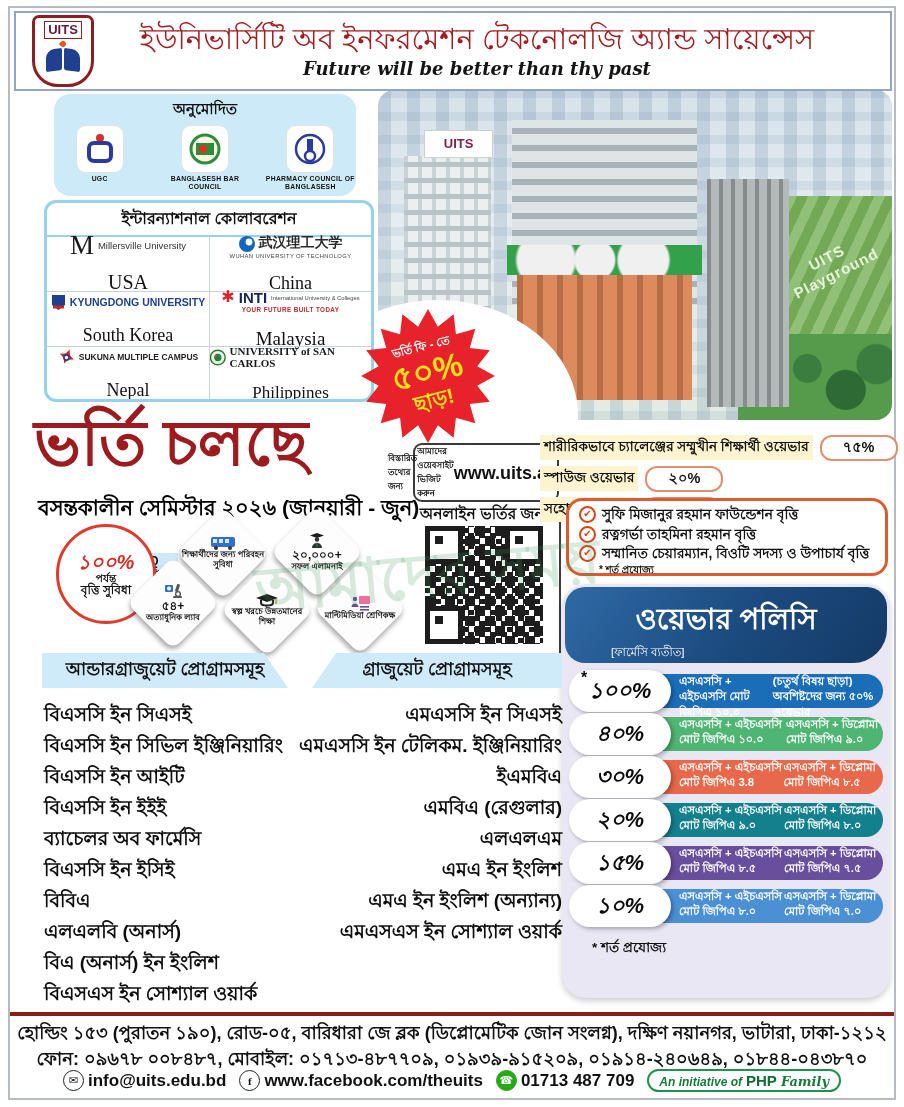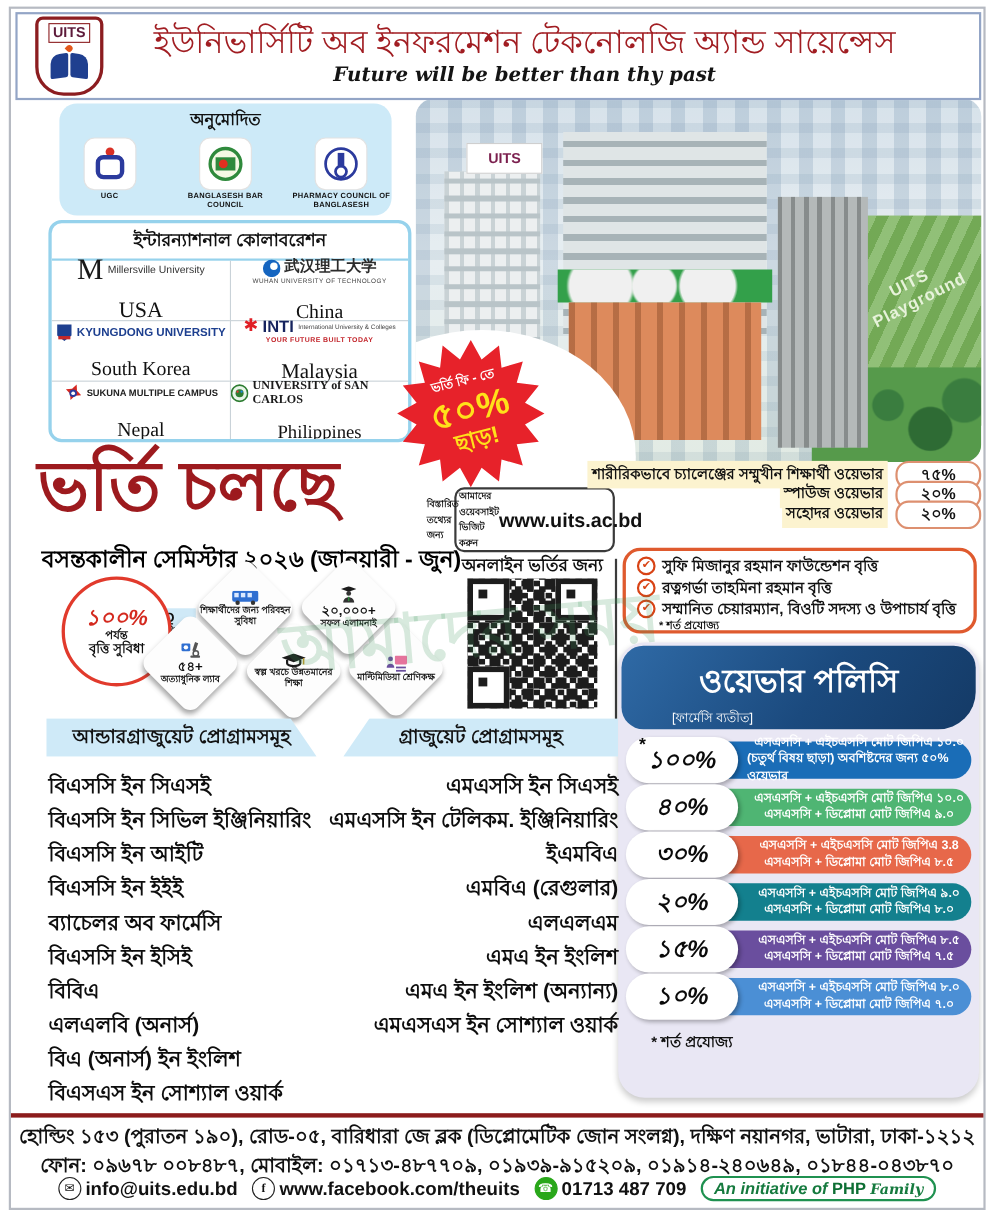--- a/index.html
+++ b/index.html
@@ -110,21 +110,21 @@
           repeating-conic-gradient(#1d1d1d 0 25%,transparent 0 50%) 0 0/20px 20px,
           repeating-conic-gradient(#1d1d1d 0 25%,#fff 0 50%) 5px 7px/11px 11px;}
   .qr-f{position:absolute;width:28px;height:28px;border:5px solid #1d1d1d;background:#fff;}
   .qr-f::after{content:"";position:absolute;left:5px;top:5px;width:8px;height:8px;background:#1d1d1d;}
   .qr-f.tl{left:4px;top:4px;} .qr-f.tr{right:4px;top:4px;} .qr-f.bl{left:4px;bottom:4px;}
   .scan{position:absolute;left:405px;top:652px;width:158px;text-align:center;font-size:20px;font-weight:bold;z-index:2;}
   .vline{position:absolute;left:559px;top:508px;width:2px;height:146px;background:#3c3c3c;z-index:2;}
 
   
   .wpills{position:absolute;left:540px;top:424px;width:352px;z-index:2;}
-  .wp-row{display:flex;justify-content:flex-end;align-items:center;gap:7px;margin-bottom:3px;height:15px;}
+  .wp-row{display:flex;align-items:center;gap:7px;margin-bottom:3px;height:15px;margin-top:16px;}
   .wp-label{background:#fcf3cf;font-size:13.5px;font-weight:bold;padding:1px 4px;white-space:nowrap;}
   .wp-pill{width:74px;height:22px;border:2px solid #dd9070;border-radius:12px;background:#fff;flex-shrink:0;
            display:flex;align-items:center;justify-content:center;font-size:14.5px;font-weight:bold;}
 
   
   .sch{position:absolute;left:566px;top:498px;width:322px;height:78px;border:3px solid #df5a2e;border-radius:16px;
        background:#fff;padding:4px 8px 0 10px;box-sizing:border-box;z-index:2;}
   .sch-item{display:flex;align-items:center;gap:6px;font-size:13.8px;font-weight:bold;line-height:1.42;}
   .chk{width:13px;height:13px;border:2px solid #d84315;border-radius:50%;color:#d84315;font-size:10px;line-height:12px;
        text-align:center;flex-shrink:0;font-weight:bold;}
@@ -147,22 +147,22 @@
 
   
   .policy{position:absolute;left:562px;top:584px;width:328px;height:414px;background:#e9e7f4;border-radius:24px;
           box-shadow:0 3px 6px rgba(0,0,0,.2);z-index:2;}
   .pol-head{position:absolute;left:3px;top:3px;width:322px;height:76px;border-radius:20px 20px 34px 20px;
             background:linear-gradient(125deg,#2f6aa6 0%,#1b4a7e 55%,#143a66 100%);color:#fff;}
   .pol-title{text-align:center;font-size:29px;font-weight:bold;margin-top:9px;}
   .pol-sub{margin-left:46px;font-size:11.5px;margin-top:-1px;}
   .pol-rows{position:absolute;left:7px;right:7px;top:88px;}
   .wrow{position:relative;height:38px;margin-bottom:5px;}
-  .wbar{position:absolute;left:44px;right:0;top:2px;bottom:2px;border-radius:18px;display:flex;flex-direction:column;
-        justify-content:center;padding-left:66px;color:#fff;font-size:11.3px;font-weight:bold;line-height:1.35;align-items:center;}
+  .wbar{position:absolute;left:44px;right:0;top:2px;bottom:2px;border-radius:18px;display:flex;
+        justify-content:center;padding-left:66px;color:#fff;font-size:11.3px;font-weight:bold;line-height:1.35;}
   .wpl{position:absolute;left:0;top:-2px;width:102px;height:42px;background:#fff;border-radius:22px;
        box-shadow:2px 2px 4px rgba(0,0,0,.3);display:flex;align-items:center;justify-content:center;
        font-size:22px;font-weight:bold;font-style:italic;color:#0a0a0a;}
   .wstar{position:absolute;left:12px;top:-1px;font-size:16px;font-weight:bold;font-style:normal;}
   .pol-note{position:absolute;left:30px;bottom:38px;font-size:13.5px;font-weight:bold;}
 
   
   .ph-left{position:absolute;left:42px;top:653px;width:246px;height:35px;background:#cfeaf8;z-index:2;
            clip-path:polygon(0 0,calc(100% - 24px) 0,100% 100%,0 100%);
            display:flex;align-items:center;justify-content:center;font-size:17.5px;font-weight:bold;}
@@ -181,21 +181,21 @@
   .redline{position:absolute;left:10px;top:1012px;width:884px;height:4px;background:#8c1c1c;z-index:2;}
   .f-addr{position:absolute;left:0;top:1019px;width:100%;text-align:center;font-size:18px;font-weight:bold;z-index:2;}
   .f-phone{position:absolute;left:0;top:1045px;width:100%;text-align:center;font-size:18px;font-weight:bold;z-index:2;}
   .f-contacts{position:absolute;left:0;top:1069px;width:100%;display:flex;justify-content:center;align-items:center;
               gap:13px;font-size:17px;font-weight:bold;z-index:2;}
   .cic{width:19px;height:19px;border:1.5px solid #222;border-radius:50%;display:inline-flex;align-items:center;
        justify-content:center;font-size:11px;flex-shrink:0;}
   .cic.wa{background:#29a71a;border-color:#29a71a;color:#fff;}
   .citem{display:flex;align-items:center;gap:4px;}
   .php-pill{border:2px solid #1f9150;border-radius:16px;padding:1px 10px;display:flex;align-items:baseline;gap:4px;}
-  .php-pre{font-style:italic;font-size:15px;color:#157a3e;}
+  .php-pre{font-style:italic;font-size:12px;color:#157a3e;}
   .php-brand{font-size:15px;font-weight:bold;color:#0c6e33;}
   .php-fam{font-family:"DejaVu Serif",serif;font-style:italic;font-weight:bold;font-size:13px;color:#157a3e;}
 </style>
 </head>
 <body>
 
 <div class="page">
   <div class="frame"></div>
 
   <div class="header">

